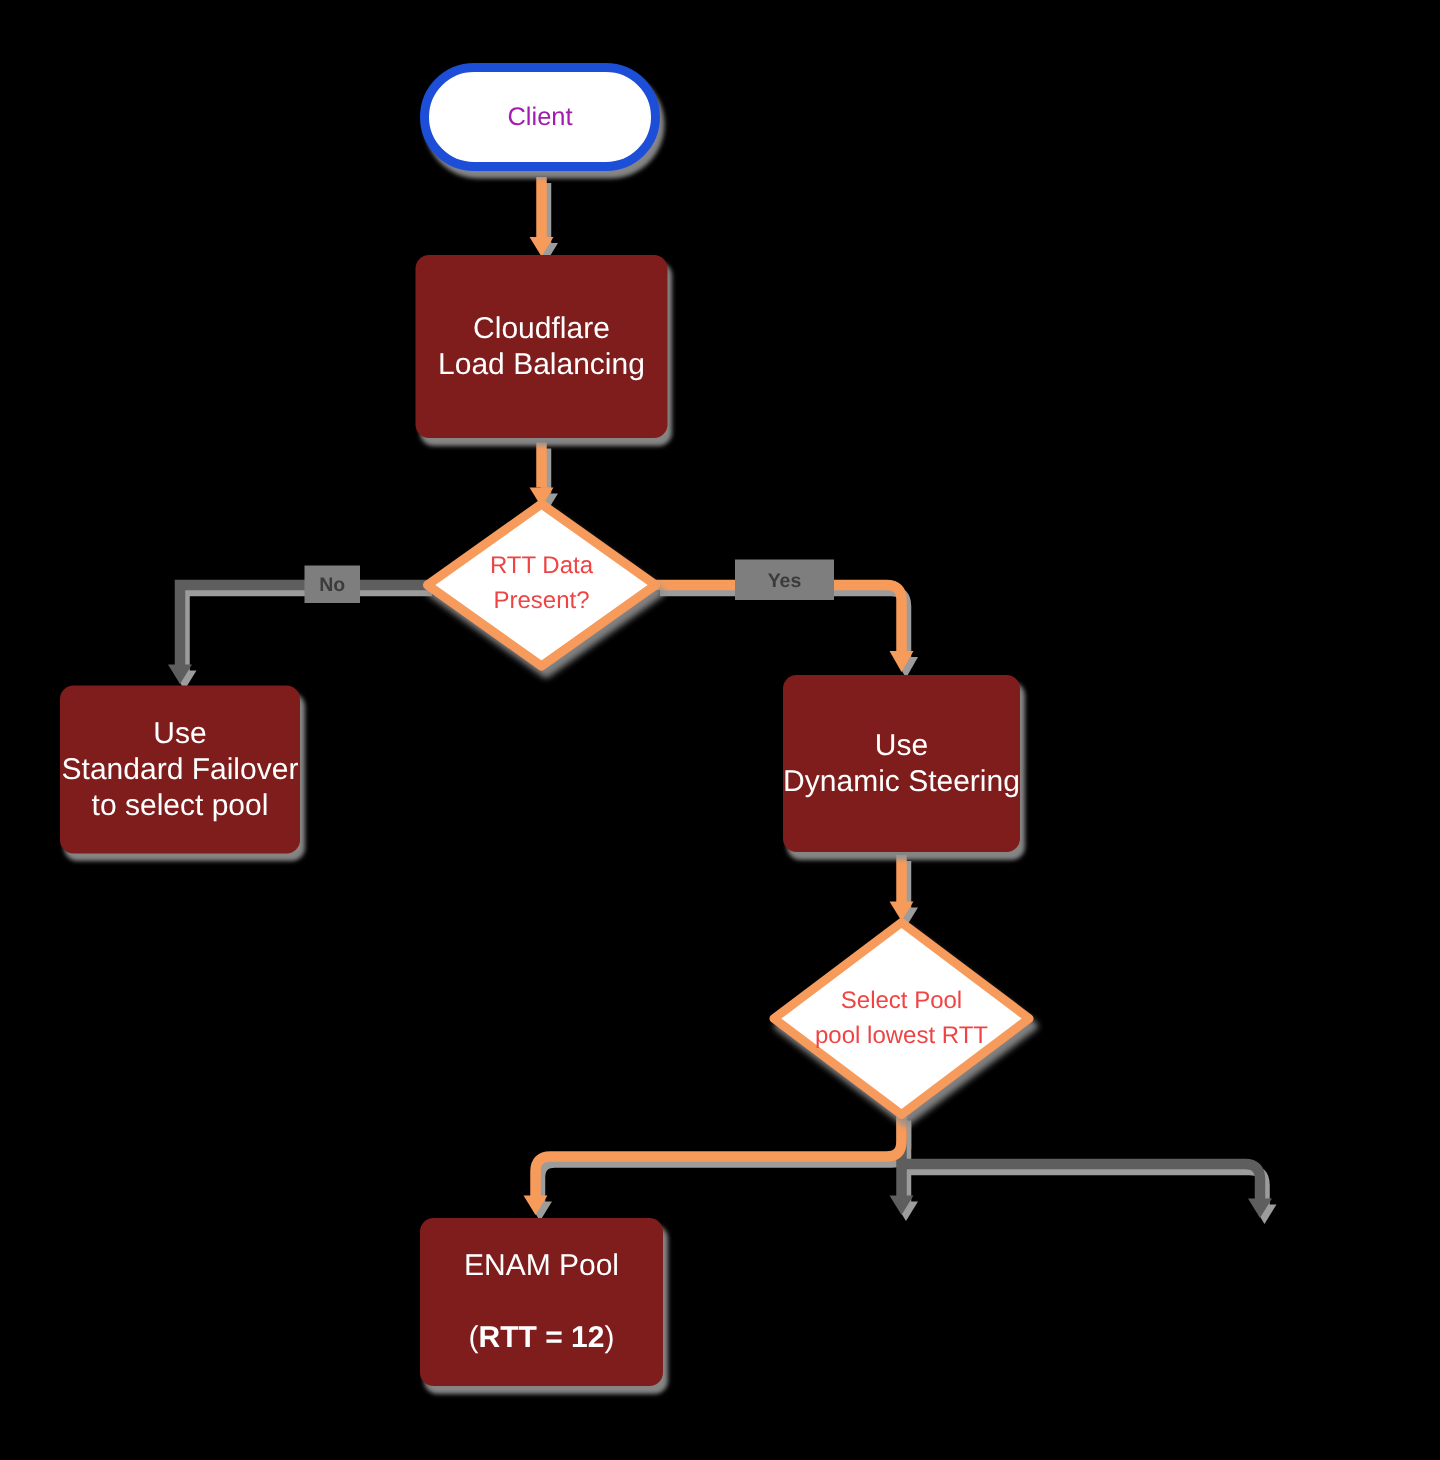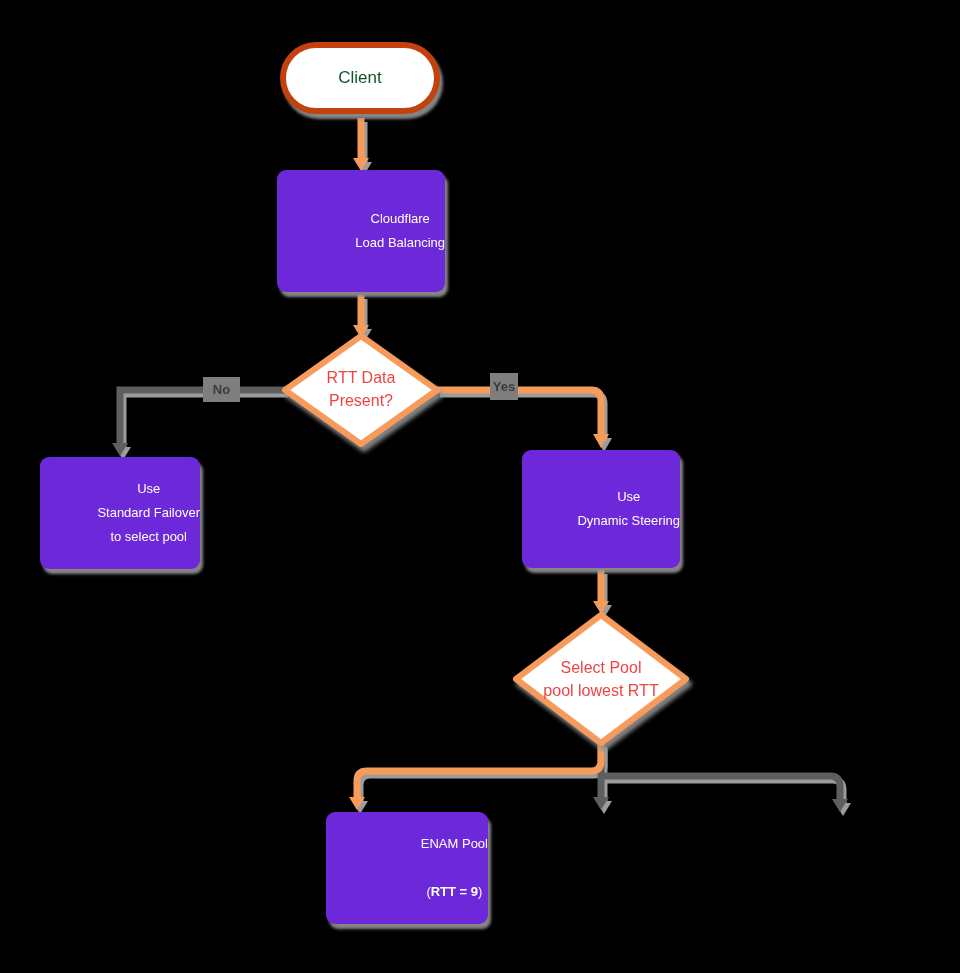--- a/index.html
+++ b/index.html
@@ -6,26 +6,25 @@
   .canvas{
     position:relative;width:960px;height:973px;background:#000;overflow:hidden;
     font-family:"Liberation Sans","DejaVu Sans",sans-serif;
   }
   .edges-svg{position:absolute;left:0;top:0;width:960px;height:973px;}
   .node{
     position:absolute;display:flex;align-items:center;justify-content:center;
     text-align:center;white-space:pre-line;box-sizing:border-box;
   }
   .proc{
-    background:#6d28d9;border-radius:9px;color:#FFFFFF;font-size:13px;line-height:24px;
+    background:#7f1d1d;border-radius:9px;color:#FFFFFF;font-size:20px;line-height:24px;
     box-shadow:3px 5px 3px rgba(148,148,148,0.9);
-    justify-content:flex-end;
   }
   .stadium{
-    background:#FFFFFF;border:6px solid #c2410c;border-radius:44px;color:#14532d;
+    background:#FFFFFF;border:6px solid #1d4ed8;border-radius:44px;color:#a21caf;
     font-size:17px;box-shadow:3px 5px 3px rgba(148,148,148,0.9);
   }
   .diamond-text{
     position:absolute;text-align:center;white-space:pre-line;color:#ef4444;
     font-size:16px;line-height:23px;
   }
   .edge-label{
     position:absolute;display:flex;align-items:center;justify-content:center;
     background:#7E7E7E;color:#3B3B3B;font-size:13px;font-weight:bold;
   }
@@ -116,24 +115,24 @@
   </div>
 
   <div class="node proc" style="left:522px;top:450px;width:158px;height:118px;">
     <span>Use
 Dynamic Steering</span>
   </div>
 
   <div class="diamond-text" style="left:516px;top:656px;width:170px;">Select Pool
 pool lowest RTT</div>
 
-  <div class="node proc" style="left:280px;top:812px;width:162px;height:112px;margin-left:46px;">
+  <div class="node proc" style="left:280px;top:812px;width:162px;height:112px;">
     <span><span>ENAM Pool</span><br>
-      <span><span>(</span><span class="rtt-bold">RTT = 9</span><span>)</span></span>
+      <span><span>(</span><span class="rtt-bold">RTT = 12</span><span>)</span></span>
     </span>
   </div>
 
 
 
   <div class="edge-label" style="left:203px;top:377px;width:37px;height:25px;">No</div>
-  <div class="edge-label" style="left:490px;top:373px;width:28px;height:27px;">Yes</div>
+  <div class="edge-label" style="left:490px;top:373px;width:66px;height:27px;">Yes</div>
 
 </div>
 
 </body></html>

